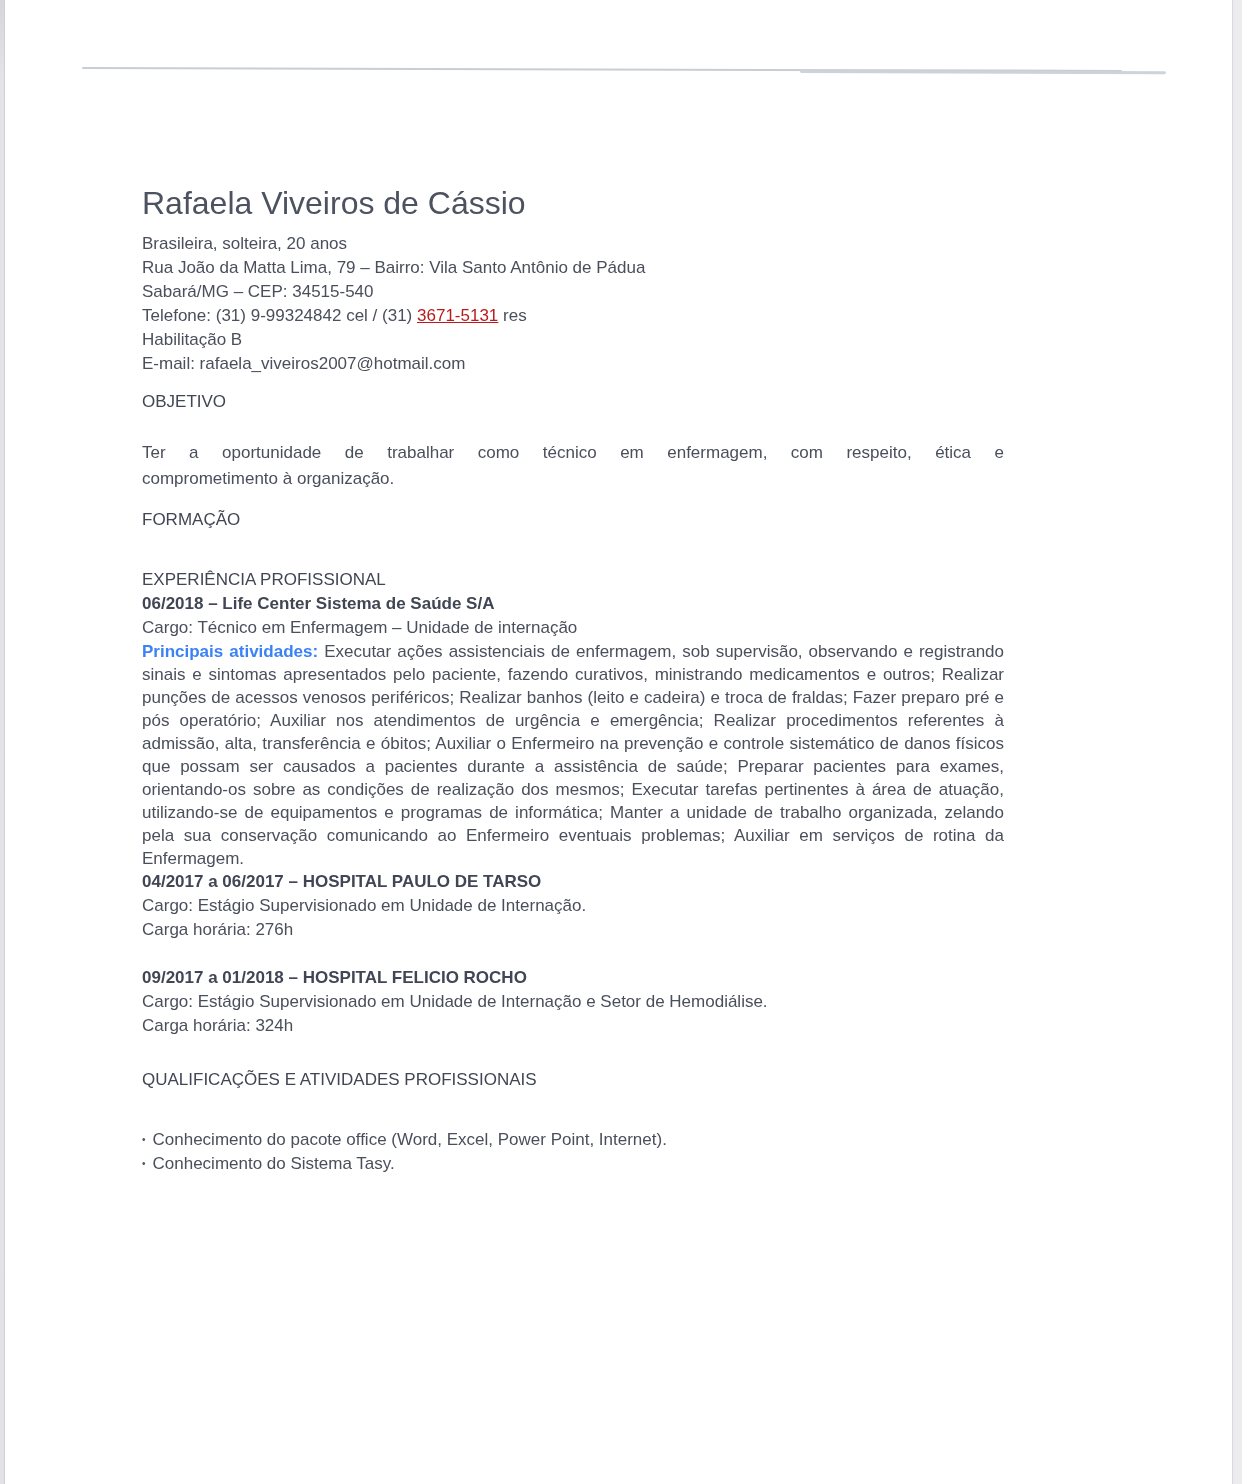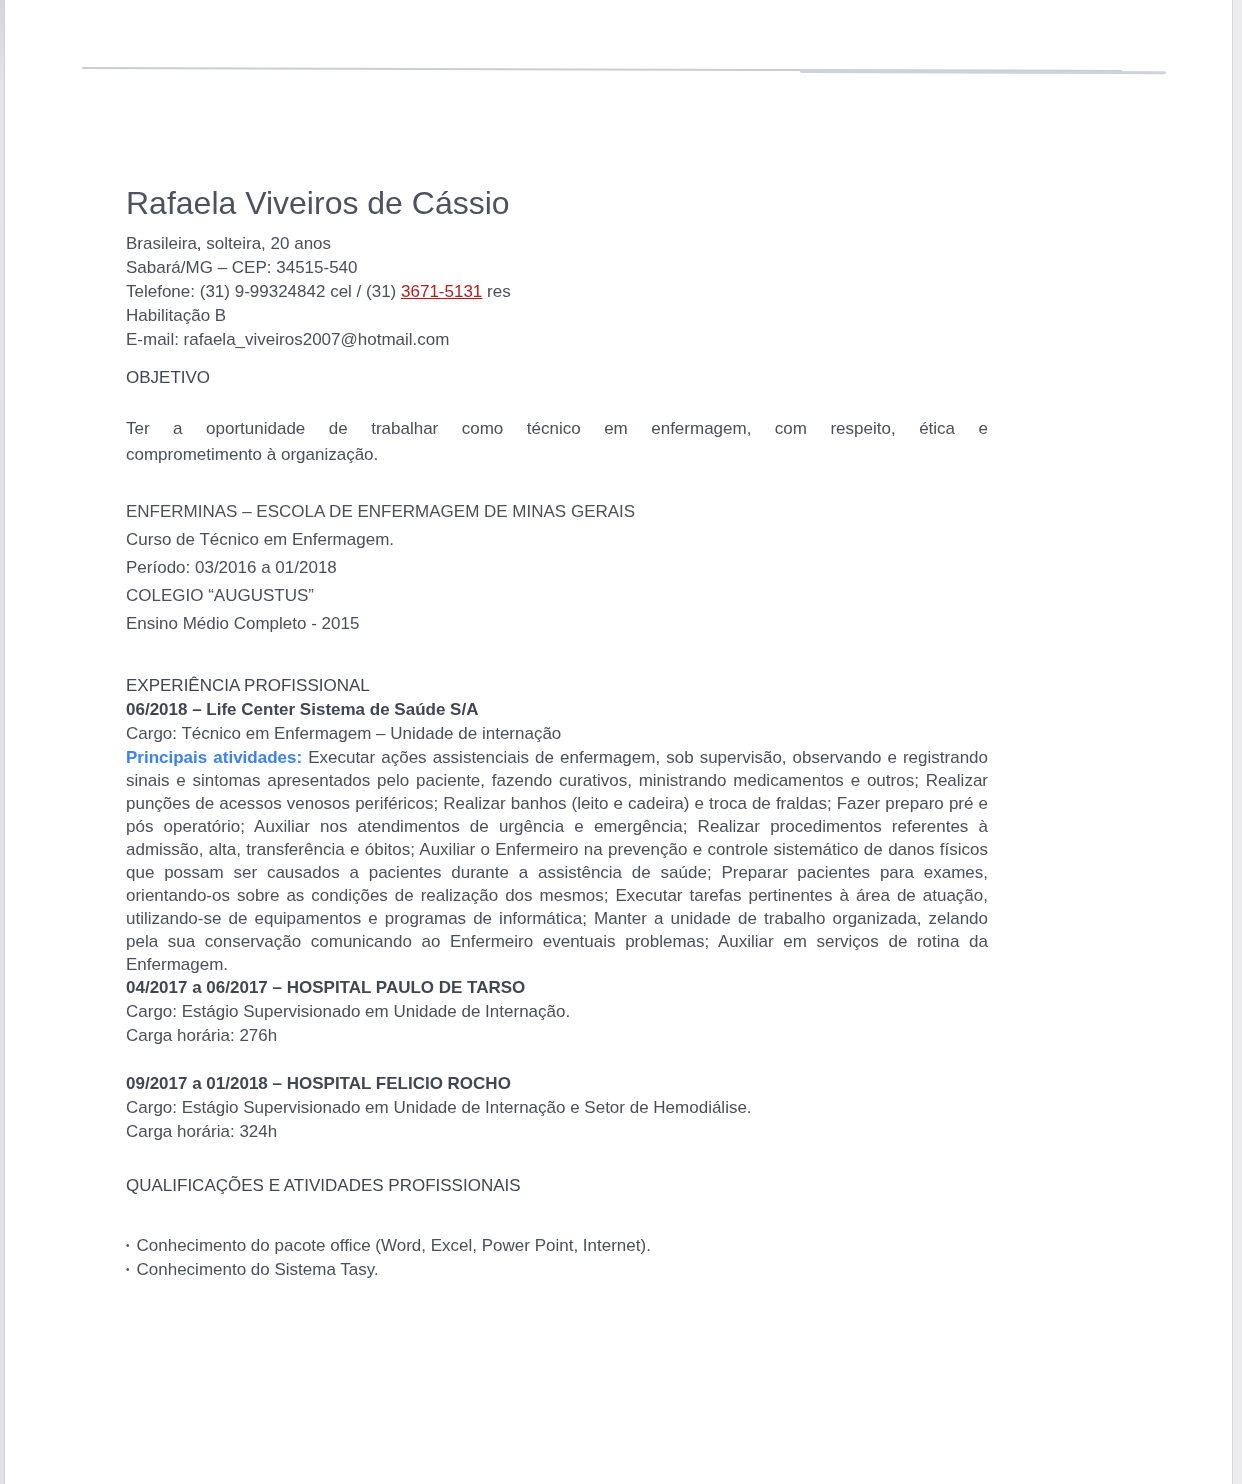--- a/index.html
+++ b/index.html
@@ -9,21 +9,21 @@
   }
   .edge-left{position:absolute;left:0;top:0;width:4px;height:100%;
     background:linear-gradient(#d6d6d9,#e4e4e6 80px,#e3e3e5);border-right:1px solid #d0d0d4;}
   .edge-right{position:absolute;right:0;top:0;width:9px;height:100%;
     background:#ececee;border-left:1px solid #d9d9dc;}
   .rule{position:absolute;border-radius:2px;}
   .rule-a{left:82px;top:67px;width:1040px;height:2px;background:#c9cdd4;
     transform:rotate(0.16deg);transform-origin:left center;}
   .rule-b{left:800px;top:70px;width:366px;height:3px;background:#ced2d9;
     transform:rotate(0.18deg);transform-origin:left center;}
-  .content{position:absolute;left:126px;top:184px;width:862px;font-size:17px;line-height:24px;}
+  .content{position:absolute;left:142px;top:184px;width:862px;font-size:17px;line-height:24px;}
   h1{font-size:32px;line-height:38px;font-weight:400;color:#4d5260;margin:0 0 10px 0;}
   .contact-line{line-height:24px;}
   a.phone-link{color:#b91c1c;text-decoration:underline;}
   .sec{font-weight:400;color:#414654;line-height:24px;}
   .sec-objetivo{margin-top:14px;}
   .obj-para{margin-top:26px;line-height:26px;}
   .obj-line1{text-align:justify;text-align-last:justify;}
   .sec-formacao{margin-top:16px;}
   .formacao-list{margin-top:30px;}
   .formacao-list .f-line{line-height:28px;}
@@ -46,39 +46,34 @@
   <div class="edge-right"></div>
   <div class="rule rule-a"></div>
   <div class="rule rule-b"></div>
 
   <div class="content">
 
     <h1>Rafaela Viveiros de Cássio</h1>
 
     <div class="contact">
       <div class="contact-line">Brasileira, solteira, 20 anos</div>
+      <div class="contact-line">Rua João da Matta Lima, 79 – Bairro: Vila Santo Antônio de Pádua</div>
       <div class="contact-line">Sabará/MG – CEP: 34515-540</div>
       <div class="contact-line"><span>Telefone: (31) 9-99324842 cel / (31) </span><a href="#" class="phone-link">3671-5131</a><span> res</span></div>
       <div class="contact-line">Habilitação B</div>
       <div class="contact-line">E-mail: rafaela_viveiros2007@hotmail.com</div>
     </div>
 
     <div class="sec sec-objetivo">OBJETIVO</div>
     <div class="obj-para">
       <div class="obj-line1">Ter a oportunidade de trabalhar como técnico em enfermagem, com respeito, ética e</div>
       <div class="obj-line2">comprometimento à organização.</div>
     </div>
 
-    <div class="formacao-list">
-      <div class="f-line">ENFERMINAS – ESCOLA DE ENFERMAGEM DE MINAS GERAIS</div>
-      <div class="f-line">Curso de Técnico em Enfermagem.</div>
-      <div class="f-line">Período: 03/2016 a 01/2018</div>
-      <div class="f-line">COLEGIO “AUGUSTUS”</div>
-      <div class="f-line">Ensino Médio Completo - 2015</div>
-    </div>
+    <div class="sec sec-formacao">FORMAÇÃO</div>
 
     <div class="sec sec-exp">EXPERIÊNCIA PROFISSIONAL</div>
 
     <div>
       <div class="job-heading">06/2018 – Life Center Sistema de Saúde S/A</div>
       <div class="job-line">Cargo: Técnico em Enfermagem – Unidade de internação</div>
       <p class="job-para"><span class="b">Principais atividades:</span><span> Executar ações assistenciais de enfermagem, sob supervisão, observando e registrando sinais e sintomas apresentados pelo paciente, fazendo curativos, ministrando medicamentos e outros; Realizar punções de acessos venosos periféricos; Realizar banhos (leito e cadeira) e troca de fraldas; Fazer preparo pré e pós operatório; Auxiliar nos atendimentos de urgência e emergência; Realizar procedimentos referentes à admissão, alta, transferência e óbitos; Auxiliar o Enfermeiro na prevenção e controle sistemático de danos físicos que possam ser causados a pacientes durante a assistência de saúde; Preparar pacientes para exames, orientando-os sobre as condições de realização dos mesmos; Executar tarefas pertinentes à área de atuação, utilizando-se de equipamentos e programas de informática; Manter a unidade de trabalho organizada, zelando pela sua conservação comunicando ao Enfermeiro eventuais problemas; Auxiliar em serviços de rotina da Enfermagem.</span></p>
     </div>
 
     <div>

